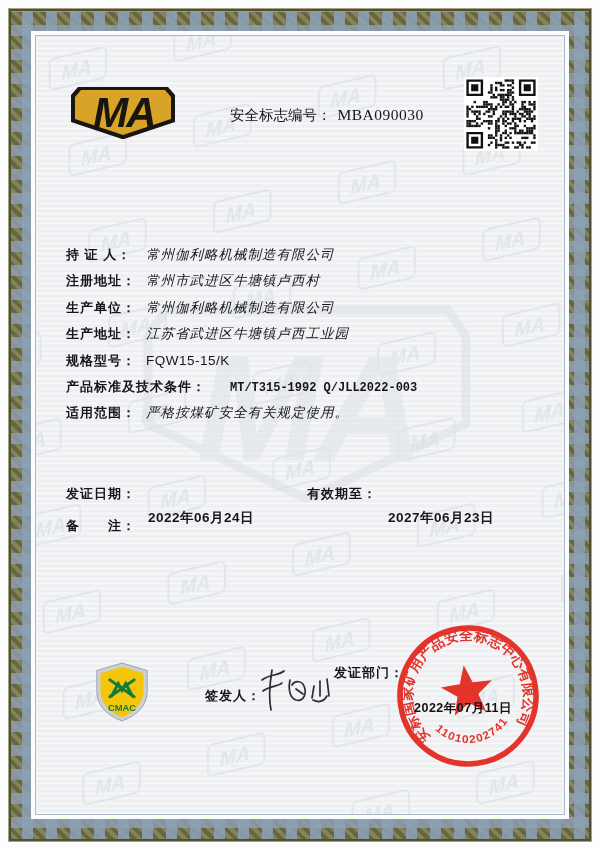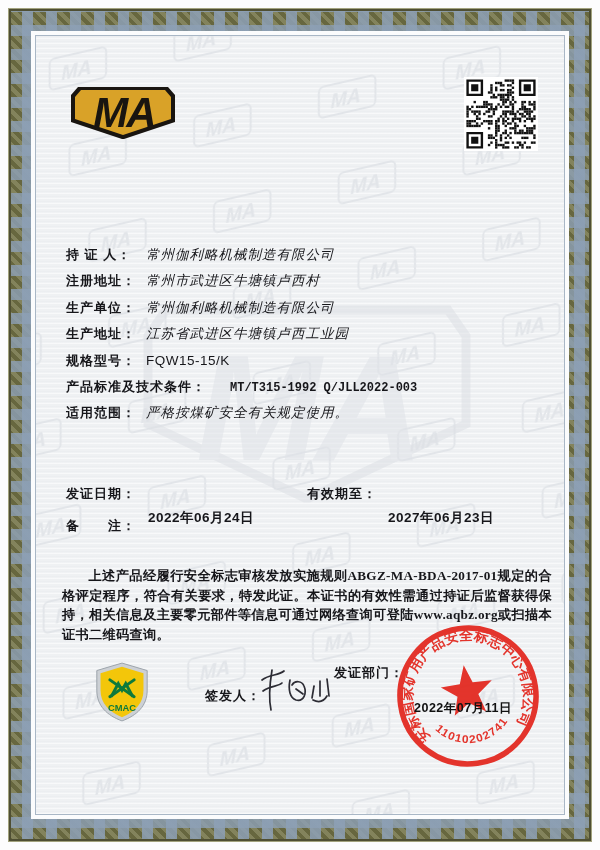--- a/index.html
+++ b/index.html
@@ -80,20 +80,24 @@
         <text x="165" y="158" text-anchor="middle" font-size="150" font-weight="900" font-style="italic" letter-spacing="-6" fill="#e0e3e8">MA</text>
       </g>
     </svg>
 
     <svg class="ma-logo" viewBox="0 0 106 54">
       <polygon points="8,1 98,1 105,9 105,36 54,53 52,53 1,36 1,9" fill="#191510"></polygon>
       <polygon points="11,4 95,4 101,11 101,33 53,49 5,33 5,11" fill="#d9a228"></polygon>
       <text x="54" y="41" text-anchor="middle" font-size="42" font-weight="900" font-style="italic" letter-spacing="-2" fill="#191510">MA</text>
     </svg>
 
+    <div class="certno">
+      <span class="lbl">安全标志编号：</span>
+      <span class="val">MBA090030</span>
+    </div>
 
     <svg class="qr" viewBox="-1 -1 31 31">
       <rect x="-1" y="-1" width="31" height="31" fill="#fff"></rect>
       <g fill="#111">
         <path d="M0 0h7v7h-7z M22 0h7v7h-7z M0 22h7v7h-7z"></path>
       </g>
       <g fill="#fff">
         <path d="M1 1h5v5h-5z M23 1h5v5h-5z M1 23h5v5h-5z"></path>
       </g>
       <g fill="#111">
@@ -405,21 +409,20 @@
     </div>
 
     <div class="dates">
       <span class="lbl" style="left:30px">发证日期：</span>
       <span class="val" style="left:112px">2022年06月24日</span>
       <span class="lbl" style="left:271px">有效期至：</span>
       <span class="val" style="left:352px">2027年06月23日</span>
     </div>
     <div class="remark">备　　注：</div>
 
-    <div class="statement">上述产品经履行安全标志审核发放实施规则ABGZ-MA-BDA-2017-01规定的合格评定程序，符合有关要求，特发此证。本证书的有效性需通过持证后监督获得保持，相关信息及主要零元部件等信息可通过网络查询可登陆www.aqbz.org或扫描本证书二维码查询。</div>
 
     <svg class="cmac-badge" viewBox="0 0 60 64">
       <path d="M30 1 L57 9 V30 C57 47 46 57 30 63 C14 57 3 47 3 30 V9 Z" fill="#ccd0d5" stroke="#99a0a8" stroke-width="1"></path>
       <path d="M30 5 L53 12 V30 C53 44 44 53 30 59 C16 53 7 44 7 30 V12 Z" fill="#f3c60a"></path>
       <g stroke="#0e7a3c" stroke-width="3.2" fill="none" stroke-linecap="round">
         <path d="M17 19 L43 37"></path>
         <path d="M43 19 L17 37"></path>
         <path d="M19 36 L26 23 L30 30 L34 23 L41 36"></path>
       </g>
       <text x="30" y="52" text-anchor="middle" font-size="10" font-weight="900" fill="#0e7a3c">CMAC</text>

